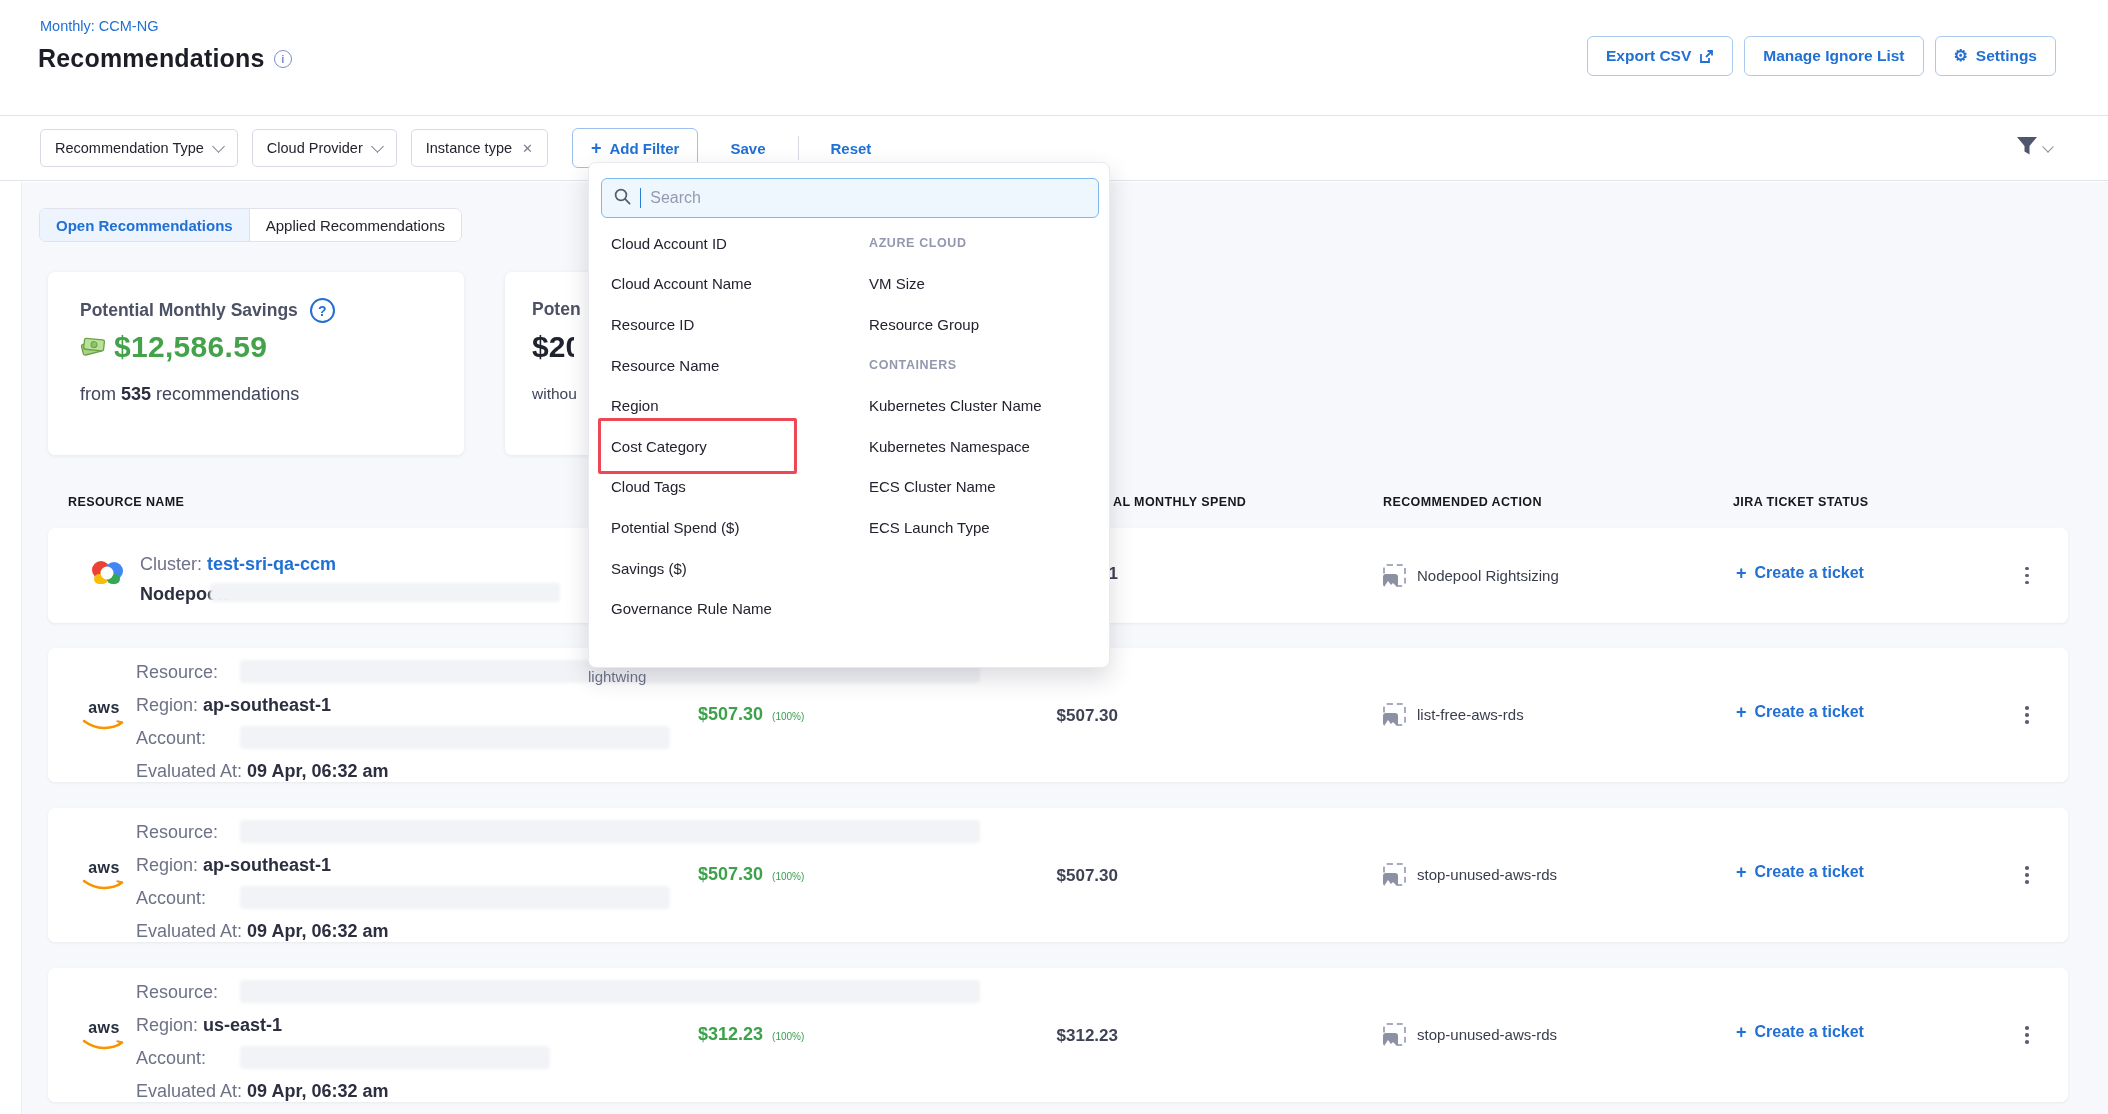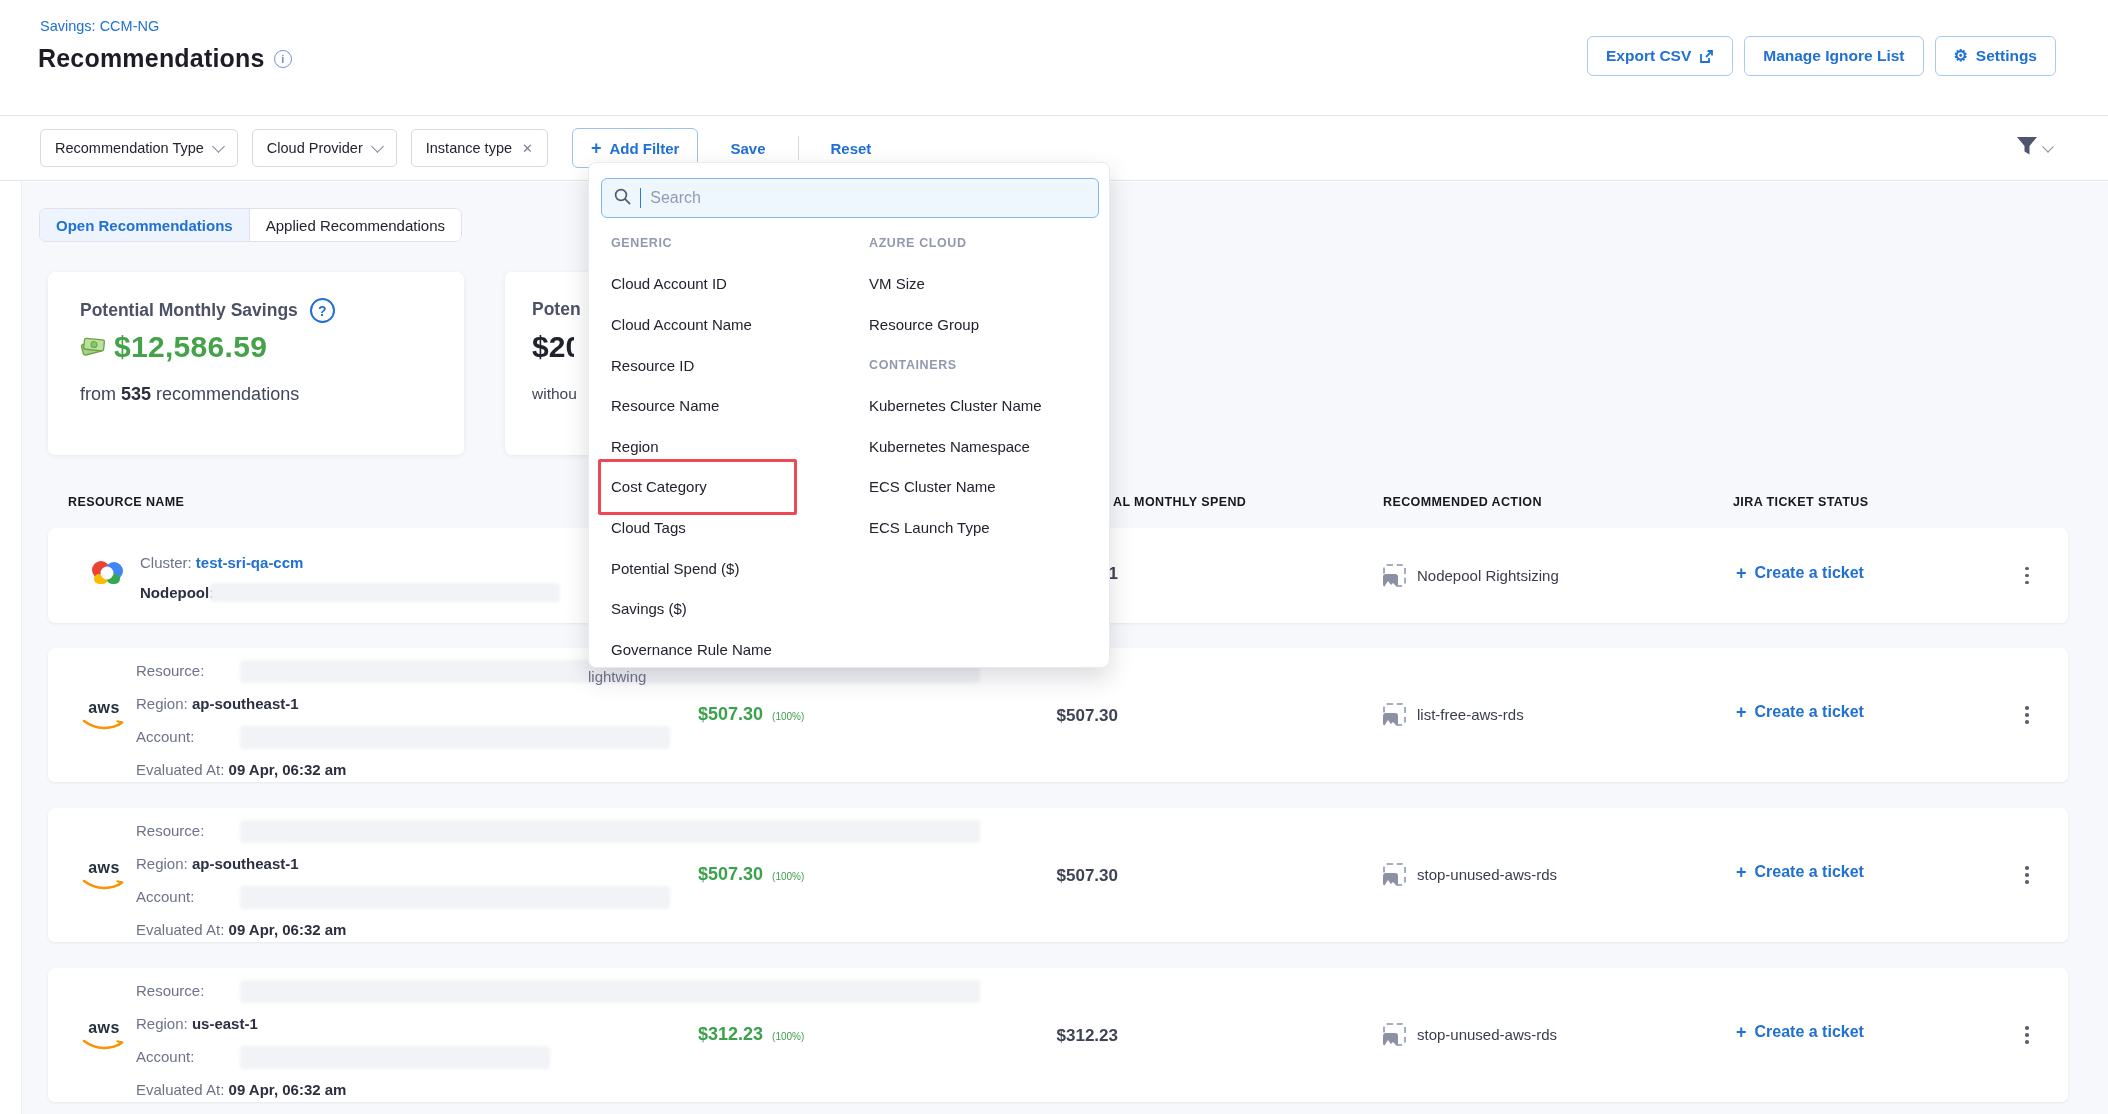--- a/index.html
+++ b/index.html
@@ -71,21 +71,21 @@
               box-shadow:0 1px 3px rgba(33,36,60,.07); }
   .r1 { top:346px; height:95px; }
   .r2 { top:466px; height:134px; }
   .r3 { top:626px; height:134px; }
   .r4 { top:786px; height:134px; }
 
   .gcp-icon { position:absolute; left:40px; top:30px; }
   .aws-logo { position:absolute; left:31px; top:52px; width:50px; text-align:center; }
   .aws-word { font-size:16px; font-weight:bold; color:#252f3e; letter-spacing:.5px; line-height:1; }
 
-  .line { position:absolute; font-size:15px; color:#6d7287; white-space:nowrap; }
+  .line { position:absolute; font-size:18px; color:#6d7287; white-space:nowrap; }
   .line b { color:#2c2f40; font-weight:bold; }
   .line .lnk { color:#2170d4; font-weight:bold; cursor:pointer; }
   .blur-box { position:absolute; background:#f2f3f6; border-radius:4px; filter:blur(1.5px); }
   .tail { position:absolute; left:540px; top:20px; font-size:15px; color:#70748a; filter:blur(.6px); }
 
   .col-savings { position:absolute; left:650px; top:56px; display:flex; align-items:baseline; gap:9px; white-space:nowrap; }
   .sav-val { font-size:18px; font-weight:bold; color:#3ba14b; }
   .sav-pct { font-size:10px; color:#3ba14b; }
   .col-total { position:absolute; left:920px; width:150px; top:58px; text-align:right;
                font-size:17px; font-weight:bold; color:#3f4356; }
@@ -122,21 +122,21 @@
 
   .funnel-chev { width:8px; height:8px; border-right:1.8px solid #8a8ea1; border-bottom:1.8px solid #8a8ea1;
                  transform:rotate(45deg); margin-top:-3px; }
 </style>
 </head>
 <body>
 
 <div class="page">
 
   <div class="topbar">
-    <div class="breadcrumb">Savings: CCM-NG</div>
+    <div class="breadcrumb">Monthly: CCM-NG</div>
     <div class="page-title-wrap">
       <span class="page-title">Recommendations</span>
       <span class="info-icon">i</span>
     </div>
     <div class="top-actions">
       <button class="btn-outline">
         <span>Export CSV</span>
         <span class="ext-icon">
           <svg width="15" height="15" viewBox="0 0 15 15">
               <path d="M2 5 v8 h8 v-4" fill="none" stroke="#2170d4" stroke-width="1.8"></path>
@@ -399,21 +399,20 @@
         <svg width="17" height="17" viewBox="0 0 17 17">
             <circle cx="7" cy="7" r="5.4" fill="none" stroke="#555a6e" stroke-width="1.7"></circle>
             <path d="M11.2 11.2 L15.6 15.6" stroke="#555a6e" stroke-width="1.7" stroke-linecap="round"></path>
           </svg>
       </span>
       <span class="caret"></span>
       <input type="text" placeholder="Search" style="">
     </div>
 
     <div class="dd-col c1">
-      <div class="dd-slot dd-head">GENERIC</div>
       <div class="dd-slot">Cloud Account ID</div>
       <div class="dd-slot">Cloud Account Name</div>
       <div class="dd-slot">Resource ID</div>
       <div class="dd-slot">Resource Name</div>
       <div class="dd-slot">Region</div>
       <div class="dd-slot highlighted">
         <span>Cost Category</span>
         <span class="hl-box"></span>
       </div>
       <div class="dd-slot">Cloud Tags</div>

